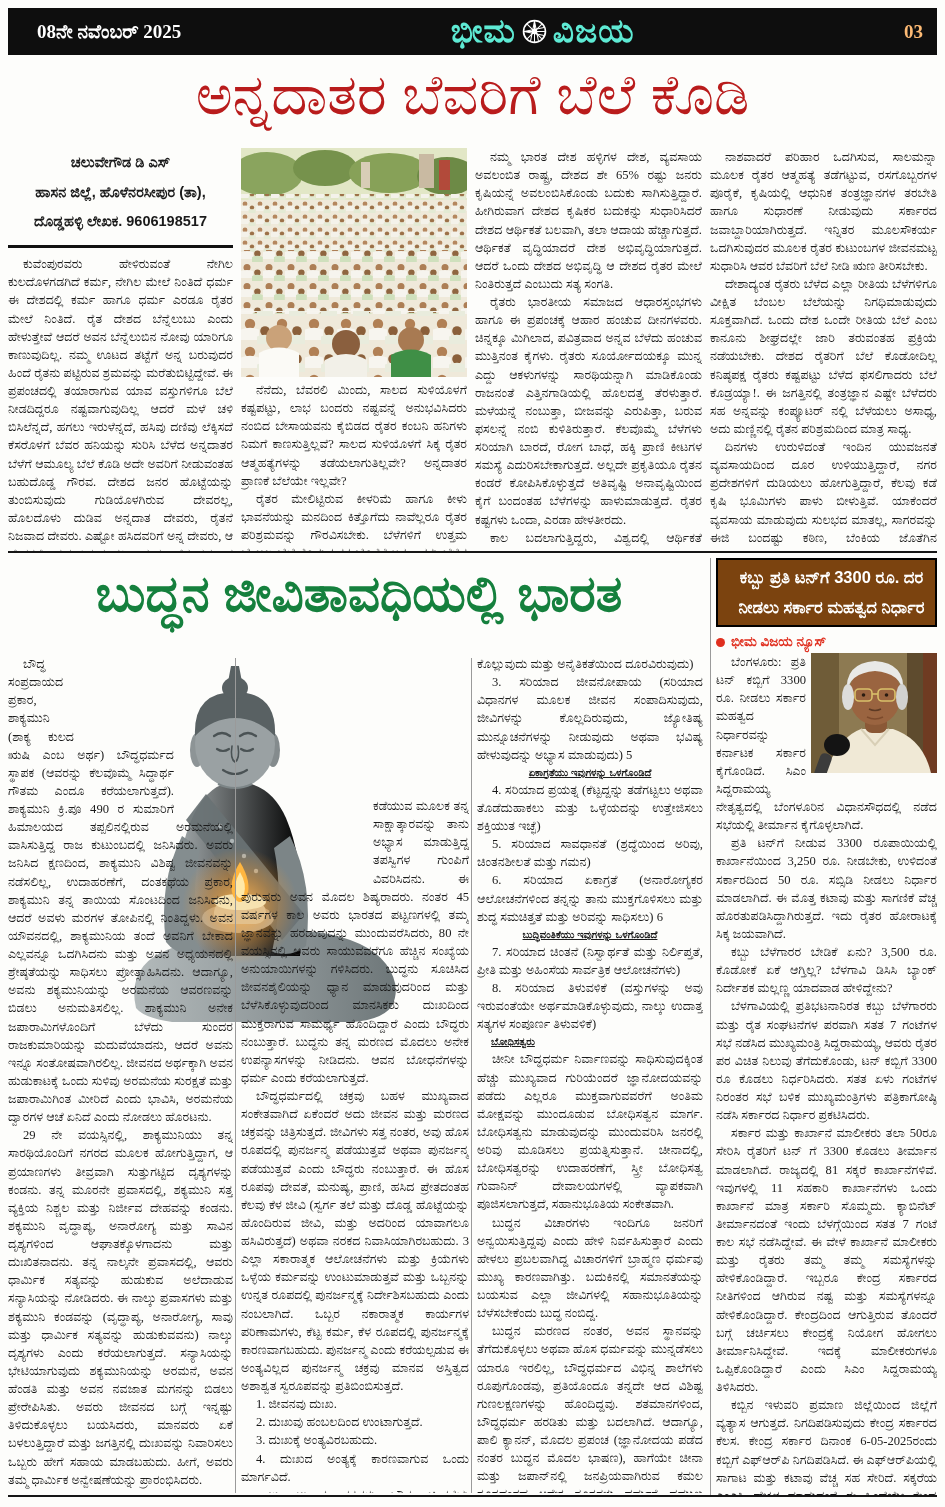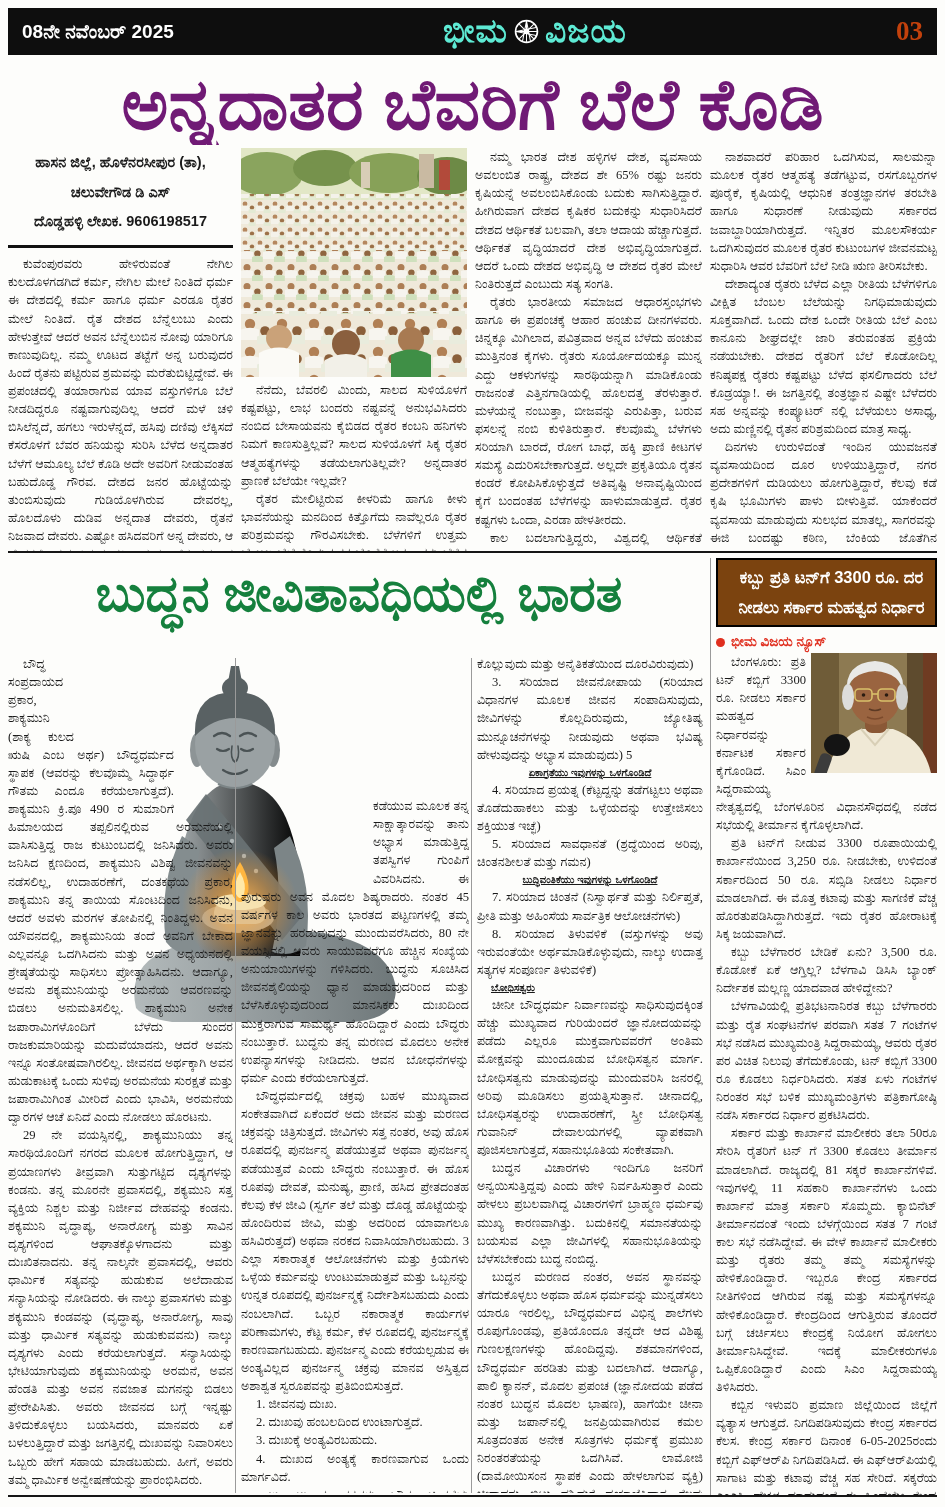--- a/index.html
+++ b/index.html
@@ -2,27 +2,27 @@
 <html><head>
 <meta charset="utf-8">
 <style>
   html,body{margin:0;padding:0;}
   body{width:945px;height:1507px;background:#fdfdfb;position:relative;overflow:hidden;
        font-family:"Liberation Serif","DejaVu Serif",serif;color:#1a1a1a;}
   .abs{position:absolute;}
   
   .topbar{left:8px;top:8px;width:929px;height:47px;background:#0e0e0e;display:flex;
           align-items:center;justify-content:space-between;padding:0 14px;box-sizing:border-box;}
-  .date{color:#fff;font-weight:bold;font-size:19px;font-family:Liberation Sans, sans-serif;}
+  .date{color:#fff;font-weight:bold;font-size:19px;font-family:Liberation Serif, serif;margin-left:15px;}
   .masthead{color:#5eead4;font-weight:bold;font-size:33px;display:flex;align-items:center;gap:6px;
             font-family:"Liberation Sans",sans-serif;letter-spacing:1px;}
-  .pageno{color:#c2410c;font-weight:bold;font-size:27px;font-family:"Liberation Serif",serif;}
-  
-  .lead-hl{left:8px;top:57px;width:929px;height:88px;text-align:center;font-weight:bold;
-           font-size:71px;line-height:1.35;color:#701a75;font-family:"Liberation Sans",sans-serif;
+  .pageno{color:#fdba74;font-weight:bold;font-size:19px;font-family:"Liberation Serif",serif;}
+  
+  .lead-hl{left:8px;top:57px;width:929px;height:88px;text-align:center;font-weight:normal;
+           font-size:56px;line-height:1.35;color:#b91c1c;font-family:"Liberation Sans",sans-serif;
            white-space:nowrap;overflow:hidden;}
   .buddha-hl{left:8px;top:556px;width:702px;height:95px;text-align:center;font-weight:bold;
              font-size:50px;line-height:1.55;color:#15803d;font-family:"Liberation Sans",sans-serif;
              white-space:nowrap;overflow:hidden;}
   
   .col{overflow:hidden;box-sizing:border-box;}
   .bp{margin:0;text-indent:15px;text-align:justify;font-size:12.6px;line-height:1.44;}
   .subhead{margin:3px 0 2px 0;font-weight:bold;text-decoration:underline;font-size:10px;
            text-align:center;font-family:"Liberation Sans",sans-serif;}
   .byline{ text-align:center;font-weight:bold;font-size:14.5px;line-height:2.05;
@@ -66,22 +66,22 @@
     </span>
     <span>ವಿಜಯ</span>
   </span>
   <span class="pageno">03</span>
 </div>
 
 <div class="abs lead-hl">ಅನ್ನದಾತರ ಬೆವರಿಗೆ ಬೆಲೆ ಕೊಡಿ</div>
 
 <div class="abs col" style="left:8px;top:148px;width:225px;height:403px;">
   <div class="byline">
+    <div>ಚಲುವೇಗೌಡ ಡಿ ಎಸ್</div>
     <div>ಹಾಸನ ಜಿಲ್ಲೆ, ಹೊಳೆನರಸೀಪುರ (ತಾ),</div>
-    <div>ಚಲುವೇಗೌಡ ಡಿ ಎಸ್</div>
     <div>ದೊಡ್ಡಹಳ್ಳಿ ಲೇಖಕ. 9606198517</div>
   </div>
   <p class="bp">ಕುವೆಂಪುರವರು ಹೇಳಿರುವಂತೆ ನೇಗಿಲ ಕುಲದೊಳಗಡಗಿದೆ ಕರ್ಮ, ನೇಗಿಲ ಮೇಲೆ ನಿಂತಿದೆ ಧರ್ಮ ಈ ದೇಶದಲ್ಲಿ ಕರ್ಮ ಹಾಗೂ ಧರ್ಮ ಎರಡೂ ರೈತರ ಮೇಲೆ ನಿಂತಿದೆ. ರೈತ ದೇಶದ ಬೆನ್ನೆಲುಬು ಎಂದು ಹೇಳುತ್ತೇವೆ ಆದರೆ ಅವನ ಬೆನ್ನೆಲುಬಿನ ನೋವು ಯಾರಿಗೂ ಕಾಣುವುದಿಲ್ಲ. ನಮ್ಮ ಊಟದ ತಟ್ಟೆಗೆ ಅನ್ನ ಬರುವುದರ ಹಿಂದೆ ರೈತನು ಪಟ್ಟಿರುವ ಶ್ರಮವನ್ನು ಮರೆತುಬಿಟ್ಟಿದ್ದೇವೆ. ಈ ಪ್ರಪಂಚದಲ್ಲಿ ತಯಾರಾಗುವ ಯಾವ ವಸ್ತುಗಳಿಗೂ ಬೆಲೆ ನೀಡದಿದ್ದರೂ ನಷ್ಟವಾಗುವುದಿಲ್ಲ ಆದರೆ ಮಳೆ ಚಳಿ ಬಿಸಿಲೆನ್ನದೆ, ಹಗಲು ಇರುಳೆನ್ನದೆ, ಹಸಿವು ದಣಿವು ಲೆಕ್ಕಿಸದೆ ಕೆಸರೊಳಗೆ ಬೆವರ ಹನಿಯನ್ನು ಸುರಿಸಿ ಬೆಳೆದ ಅನ್ನದಾತರ ಬೆಳೆಗೆ ಆಮೂಲ್ಯ ಬೆಲೆ ಕೊಡಿ ಅದೇ ಅವರಿಗೆ ನೀಡುವಂತಹ ಬಹುದೊಡ್ಡ ಗೌರವ. ದೇಶದ ಜನರ ಹೊಟ್ಟೆಯನ್ನು ತುಂಬಿಸುವುದು ಗುಡಿಯೊಳಗಿರುವ ದೇವರಲ್ಲ, ಹೊಲದೊಳು ದುಡಿವ ಅನ್ನದಾತ ದೇವರು, ರೈತನೆ ನಿಜವಾದ ದೇವರು. ಎಷ್ಟೋ ಹಸಿದವರಿಗೆ ಅನ್ನ ದೇವರು, ಆ ದೇವರನ್ನೇ ತಯಾರಿಸುವ ಶಕ್ತಿ ಇರುವ ಏಕೈಕ ಸಮೂಹ ರೈತಾಪಿ ವರ್ಗ.</p>
 
 </div>
 
 <div class="abs col" style="left:241px;top:148px;width:226px;height:403px;">
   <span class="photo">
     <svg width="226" height="229" viewBox="0 0 226 229">
       <defs>
@@ -221,20 +221,21 @@
   <p class="bp">ನಾಲ್ಕು ಉದಾತ್ತ ಸತ್ಯಗಳು ಬೌದ್ಧ ಚಿಂತನೆಯ ಆಧಾರವನ್ನು ರೂಪಿಸುತ್ತವೆ. ದುಃಖವು ಭಾಗಶಃ ಜೀವನದ ಅಶಾಶ್ವತತೆಯಿಂದ ಉಂಟಾಗುತ್ತದೆ ಎಂದು ನಂಬಲಾಗಿದೆ. ಒಂದು ನಿರ್ದಿಷ್ಟ ಸಮಯದಲ್ಲಿ ಒಬ್ಬರು ಸಂತೋಷವಾಗಿದ್ದರೂ, ಈ ಸಂತೋಷವು ಶಾಶ್ವತವಲ್ಲ, ಜೀವನವು ದುಃಖ ಎಂದು ನಂಬಲಾಗಿರುವುದರಿಂದ, ಬೌದ್ಧಧರ್ಮದಲ್ಲಿ ಅಂತಿಮ ಗುರಿ ದುಃಖದ ಚಕ್ರವನ್ನು, ಪುನರಾವರ್ತಿತ ಸಾವು ಮತ್ತು ಪುನರ್ಜನ್ಮದ ಚಕ್ರವನ್ನು ಕೊನೆಗೊಳಿಸುವುದು. ಈ ಗುರಿಯ ಸಾಧನೆಯನ್ನು ನಿರ್ವಾಣ ಎಂದು ಕರೆಯಲಾಗುತ್ತದೆ.</p>
 
 </div>
 
 <div class="abs col" style="left:477px;top:655px;width:226px;height:838px;">
   <p class="bp" style="text-indent:0;">ಕೊಲ್ಲುವುದು ಮತ್ತು ಅನೈತಿಕತೆಯಿಂದ ದೂರವಿರುವುದು)</p>
   <p class="bp">3. ಸರಿಯಾದ ಜೀವನೋಪಾಯ (ಸರಿಯಾದ ವಿಧಾನಗಳ ಮೂಲಕ ಜೀವನ ಸಂಪಾದಿಸುವುದು, ಜೀವಿಗಳನ್ನು ಕೊಲ್ಲದಿರುವುದು, ಜ್ಯೋತಿಷ್ಯ ಮುನ್ನೂಚನೆಗಳನ್ನು ನೀಡುವುದು ಅಥವಾ ಭವಿಷ್ಯ ಹೇಳುವುದನ್ನು ಅಭ್ಯಾಸ ಮಾಡುವುದು) 5</p>
   <p class="subhead">ಏಕಾಗ್ರತೆಯು ಇವುಗಳನ್ನು ಒಳಗೊಂಡಿದೆ</p>
   <p class="bp">4. ಸರಿಯಾದ ಪ್ರಯತ್ನ (ಕೆಟ್ಟದ್ದನ್ನು ತಡೆಗಟ್ಟಲು ಅಥವಾ ತೊಡೆದುಹಾಕಲು ಮತ್ತು ಒಳ್ಳೆಯದನ್ನು ಉತ್ತೇಜಿಸಲು ಶಕ್ತಿಯುತ ಇಚ್ಛೆ)</p>
   <p class="bp">5. ಸರಿಯಾದ ಸಾವಧಾನತೆ (ಶ್ರದ್ಧೆಯಿಂದ ಅರಿವು, ಚಿಂತನಶೀಲತೆ ಮತ್ತು ಗಮನ)</p>
+  <p class="bp">6. ಸರಿಯಾದ ಏಕಾಗ್ರತೆ (ಅನಾರೋಗ್ಯಕರ ಆಲೋಚನೆಗಳಿಂದ ತನ್ನನ್ನು ತಾನು ಮುಕ್ತಗೊಳಿಸಲು ಮತ್ತು ಶುದ್ಧ ಸಮಚಿತ್ತತೆ ಮತ್ತು ಅರಿವನ್ನು ಸಾಧಿಸಲು) 6</p>
   <p class="subhead">ಬುದ್ಧಿವಂತಿಕೆಯು ಇವುಗಳನ್ನು ಒಳಗೊಂಡಿದೆ</p>
   <p class="bp">7. ಸರಿಯಾದ ಚಿಂತನೆ (ನಿಸ್ವಾರ್ಥತೆ ಮತ್ತು ನಿರ್ಲಿಪ್ತತೆ, ಪ್ರೀತಿ ಮತ್ತು ಅಹಿಂಸೆಯ ಸಾರ್ವತ್ರಿಕ ಆಲೋಚನೆಗಳು)</p>
   <p class="bp">8. ಸರಿಯಾದ ತಿಳುವಳಿಕೆ (ವಸ್ತುಗಳನ್ನು ಅವು ಇರುವಂತೆಯೇ ಅರ್ಥಮಾಡಿಕೊಳ್ಳುವುದು, ನಾಲ್ಕು ಉದಾತ್ತ ಸತ್ಯಗಳ ಸಂಪೂರ್ಣ ತಿಳುವಳಿಕೆ)</p>
   <p class="subhead" style="text-align:left;margin-left:14px;">ಬೋಧಿಸತ್ವರು</p>
   <p class="bp">ಚೀನೀ ಬೌದ್ಧಧರ್ಮ ನಿರ್ವಾಣವನ್ನು ಸಾಧಿಸುವುದಕ್ಕಿಂತ ಹೆಚ್ಚು ಮುಖ್ಯವಾದ ಗುರಿಯೆಂದರೆ ಜ್ಞಾನೋದಯವನ್ನು ಪಡೆದು ಎಲ್ಲರೂ ಮುಕ್ತವಾಗುವವರೆಗೆ ಅಂತಿಮ ಮೋಕ್ಷವನ್ನು ಮುಂದೂಡುವ ಬೋಧಿಸತ್ವನ ಮಾರ್ಗ. ಬೋಧಿಸತ್ವನು ಮಾಡುವುದನ್ನು ಮುಂದುವರಿಸಿ ಜನರಲ್ಲಿ ಅರಿವು ಮೂಡಿಸಲು ಪ್ರಯತ್ನಿಸುತ್ತಾನೆ. ಚೀನಾದಲ್ಲಿ, ಬೋಧಿಸತ್ವರನ್ನು ಉದಾಹರಣೆಗೆ, ಸ್ತ್ರೀ ಬೋಧಿಸತ್ವ ಗುವಾನಿನ್ ದೇವಾಲಯಗಳಲ್ಲಿ ವ್ಯಾಪಕವಾಗಿ ಪೂಜಿಸಲಾಗುತ್ತದೆ, ಸಹಾನುಭೂತಿಯ ಸಂಕೇತವಾಗಿ.</p>
   <p class="bp">ಬುದ್ಧನ ವಿಚಾರಗಳು ಇಂದಿಗೂ ಜನರಿಗೆ ಅನ್ವಯಿಸುತ್ತಿದ್ದವು ಎಂದು ಹೇಳಿ ನಿರ್ವಹಿಸುತ್ತಾರೆ ಎಂದು ಹೇಳಲು ಪ್ರಬಲವಾಗಿದ್ದ ವಿಚಾರಗಳಿಗೆ ಬ್ರಾಹ್ಮಣ ಧರ್ಮವು ಮುಖ್ಯ ಕಾರಣವಾಗಿತ್ತು. ಬದುಕಿನಲ್ಲಿ ಸಮಾನತೆಯನ್ನು ಬಯಸುವ ಎಲ್ಲಾ ಜೀವಿಗಳಲ್ಲಿ ಸಹಾನುಭೂತಿಯನ್ನು ಬೆಳೆಸಬೇಕೆಂದು ಬುದ್ಧ ನಂಬಿದ್ದ.</p>
   <p class="bp">ಬುದ್ಧನ ಮರಣದ ನಂತರ, ಅವನ ಸ್ಥಾನವನ್ನು ತೆಗೆದುಕೊಳ್ಳಲು ಅಥವಾ ಹೊಸ ಧರ್ಮವನ್ನು ಮುನ್ನಡೆಸಲು ಯಾರೂ ಇರಲಿಲ್ಲ, ಬೌದ್ಧಧರ್ಮದ ವಿಭಿನ್ನ ಶಾಲೆಗಳು ರೂಪುಗೊಂಡವು, ಪ್ರತಿಯೊಂದೂ ತನ್ನದೇ ಆದ ವಿಶಿಷ್ಟ ಗುಣಲಕ್ಷಣಗಳನ್ನು ಹೊಂದಿದ್ದವು. ಶತಮಾನಗಳಿಂದ, ಬೌದ್ಧಧರ್ಮ ಹರಡಿತು ಮತ್ತು ಬದಲಾಗಿದೆ. ಆದಾಗ್ಯೂ, ಪಾಲಿ ಕ್ಯಾನನ್, ಮೊದಲ ಪ್ರಪಂಚ (ಜ್ಞಾನೋದಯ ಪಡೆದ ನಂತರ ಬುದ್ಧನ ಮೊದಲ ಭಾಷಣ), ಹಾಗೆಯೇ ಚೀನಾ ಮತ್ತು ಜಪಾನ್‌ನಲ್ಲಿ ಜನಪ್ರಿಯವಾಗಿರುವ ಕಮಲ ಸೂತ್ರದಂತಹ ಅನೇಕ ಸೂತ್ರಗಳು ಧರ್ಮಕ್ಕೆ ಪ್ರಮುಖ ನಿರಂತರತೆಯನ್ನು ಒದಗಿಸಿವೆ. ಲಾಮೋಜಿ (ದಾಮೋಯಿಸಂನ ಸ್ಥಾಪಕ ಎಂದು ಹೇಳಲಾಗುವ ವ್ಯಕ್ತಿ) ಚೀನಾವನ್ನು ಬಿಟ್ಟು ಪಶ್ಚಿಮಕ್ಕೆ ಪ್ರಯಾಣಿಸಿದಾಗ, ಕೆಲವು ಚೀನೀ ದಂತಕಥೆಗಳು ಅವನು ಭಾರತಕ್ಕೆ ಪ್ರಯಾಣ ಬೆಳೆಸಿ ಬುದ್ಧ ಎಂದು ಪ್ರಸಿದ್ಧನಾದನೆಂದು ಹೇಳುತ್ತವೆ. ಬೌದ್ಧಧರ್ಮವು ಚೀನಾದ ಹೊರಗೆ ಪ್ರಾರಂಭವಾದ ಧರ್ಮವಾಗಿದ್ದರೂ, ಚೀನಾ ಸೇರಿದಂತೆ ಅನೇಕ ದೇಶಗಳು ಅದನ್ನು ಅಳವಡಿಸಿಕೊಂಡು ಅದನ್ನು ತಮ್ಮದಾಗಿಸಿಕೊಂಡವು. ಎರಡನೇ ಶತಮಾನದ ವೇಳೆಗೆ ವ್ಯಾಪಾರಿಗಳು, ವ್ಯಾಪಾರಿಗಳು ಮತ್ತು ಬೌದ್ಧ ಯಾತ್ರಿಕರು ಬೌದ್ಧ ವಿಚಾರಗಳನ್ನು ಚೀನಾಕ್ಕೆ ಹರಡಲು ಸಹಾಯ ಮಾಡಿದರು.</p>
 </div>
 
 <div class="abs vr" style="left:235px;top:658px;height:835px;"></div>

